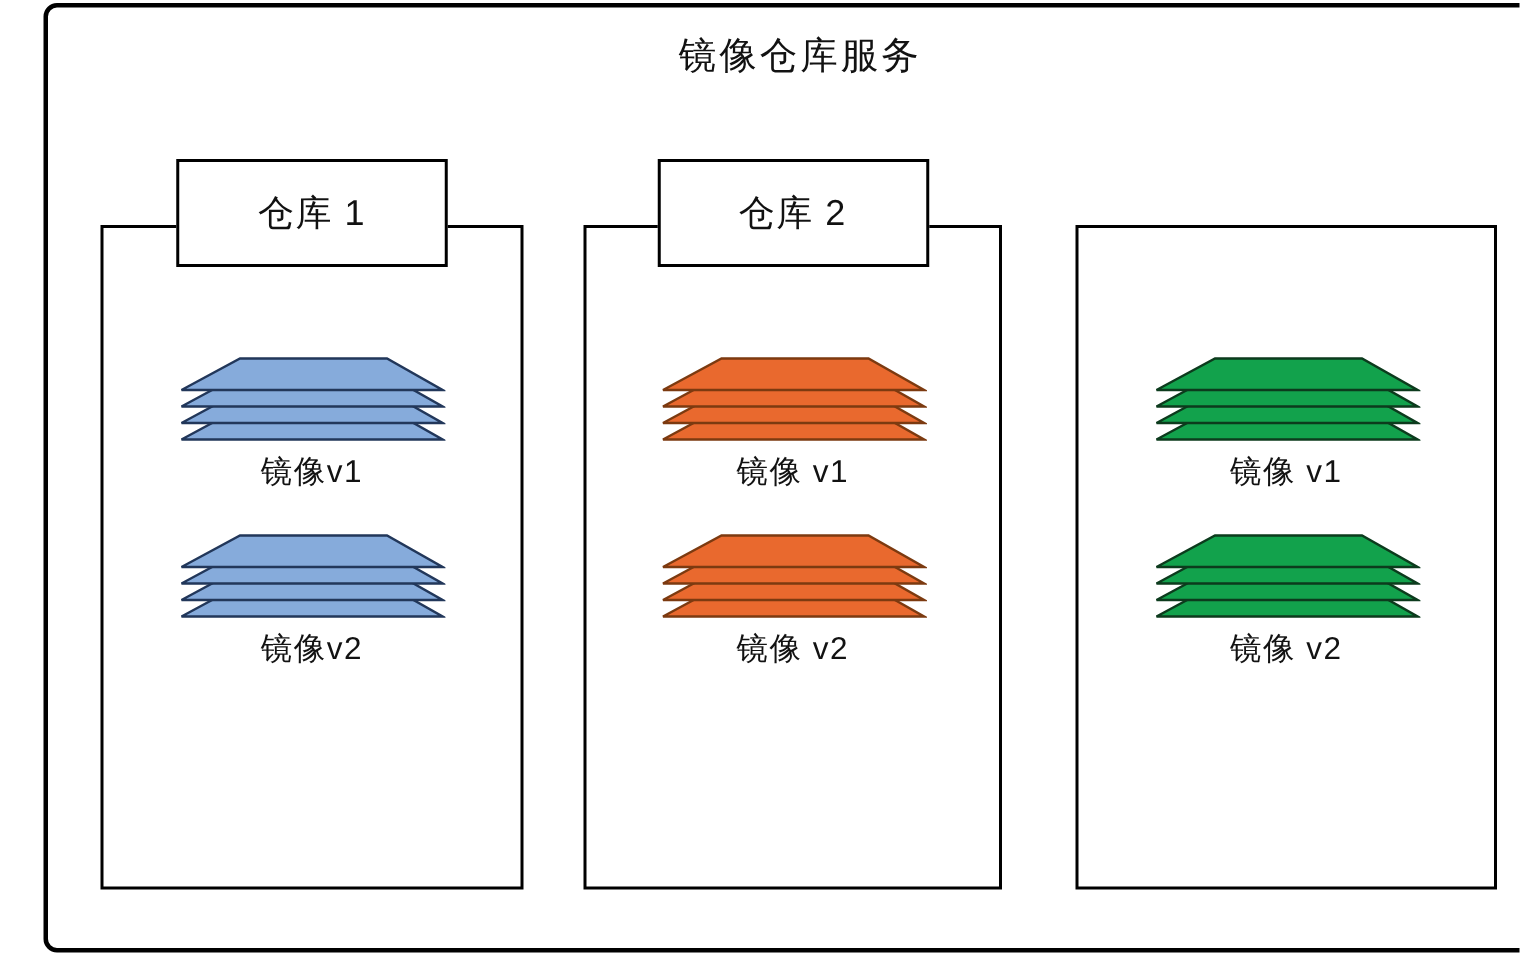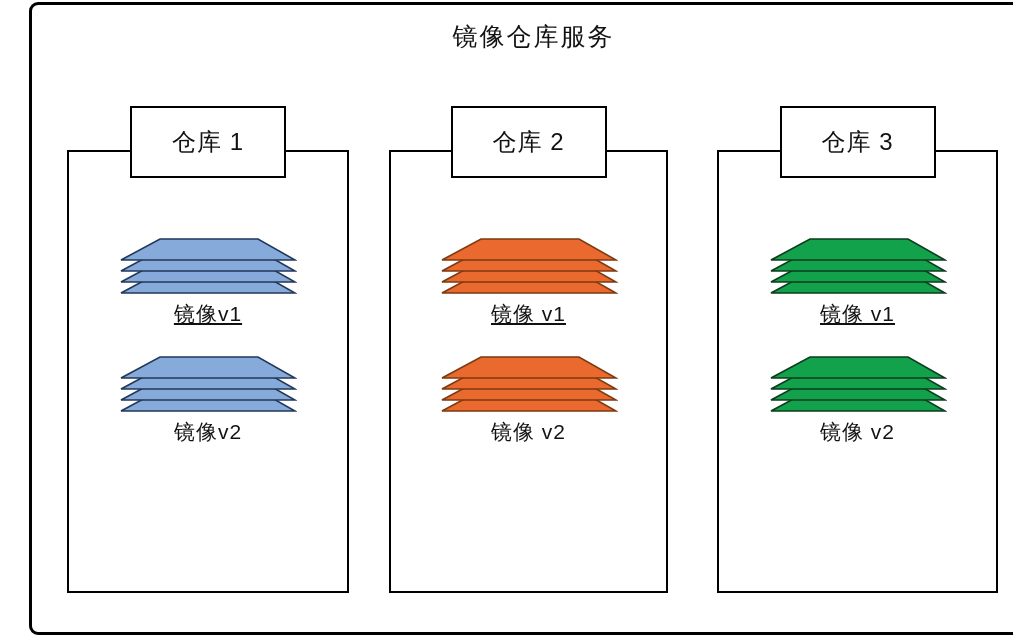--- a/index.html
+++ b/index.html
@@ -23,31 +23,31 @@
     position:absolute; top:150px; height:443px;
     border:2px solid #000; background:#fff;
     box-sizing:border-box;
   }
   .repo.r1 { left:40px;  width:282px; }
   .repo.r2 { left:362px; width:279px;padding-left:40px; }
   .repo.r3 { left:690px; width:281px; }
 
   .repo-label {
     position:absolute; top:-46px; left:50%; transform:translateX(-50%);
-    width:156px; height:72px; box-sizing:border-box;
+    width:181px; height:72px; box-sizing:border-box;
     border:2px solid #000; background:#fff;
     display:flex; align-items:center; justify-content:center;
     font-size:24px; letter-spacing:1px;
   }
 
   .stack-item {
     position:absolute; left:50%; transform:translateX(-50%);
     width:178px; text-align:center;
   }
-  .stack-item.row1 { top:86px;text-decoration:underline; }
+  .stack-item.row1 { top:86px; }
   .stack-item.row2 { top:204px; }
   .stack-item.row3 { top:321px; }
 
   .stack-item svg { display:block; width:178px; height:56px; }
 
   .stack-label {
     margin-top:6px; font-size:21px; letter-spacing:1px;
     color:#121212; white-space:nowrap;
   }
 </style>
@@ -118,21 +118,20 @@
             <polygon points="41,12 139,12 176,33 2,33"></polygon>
             <polygon points="41,1 139,1 176,22 2,22"></polygon>
           </g>
         </g>
       </svg>
       <div class="stack-label">镜像 v2</div>
     </div>
   </div>
 
   <div class="repo r3">
-    <div class="repo-label">仓库 3</div>
 
     <div class="stack-item row1">
       <svg viewBox="0 0 178 56">
         <g fill="#12A24C">
           <g stroke-width="1.6" stroke="#0C3B1D">
             <polygon points="41,34 139,34 176,55 2,55"></polygon>
             <polygon points="41,23 139,23 176,44 2,44"></polygon>
             <polygon points="41,12 139,12 176,33 2,33"></polygon>
             <polygon points="41,1 139,1 176,22 2,22"></polygon>
           </g>

